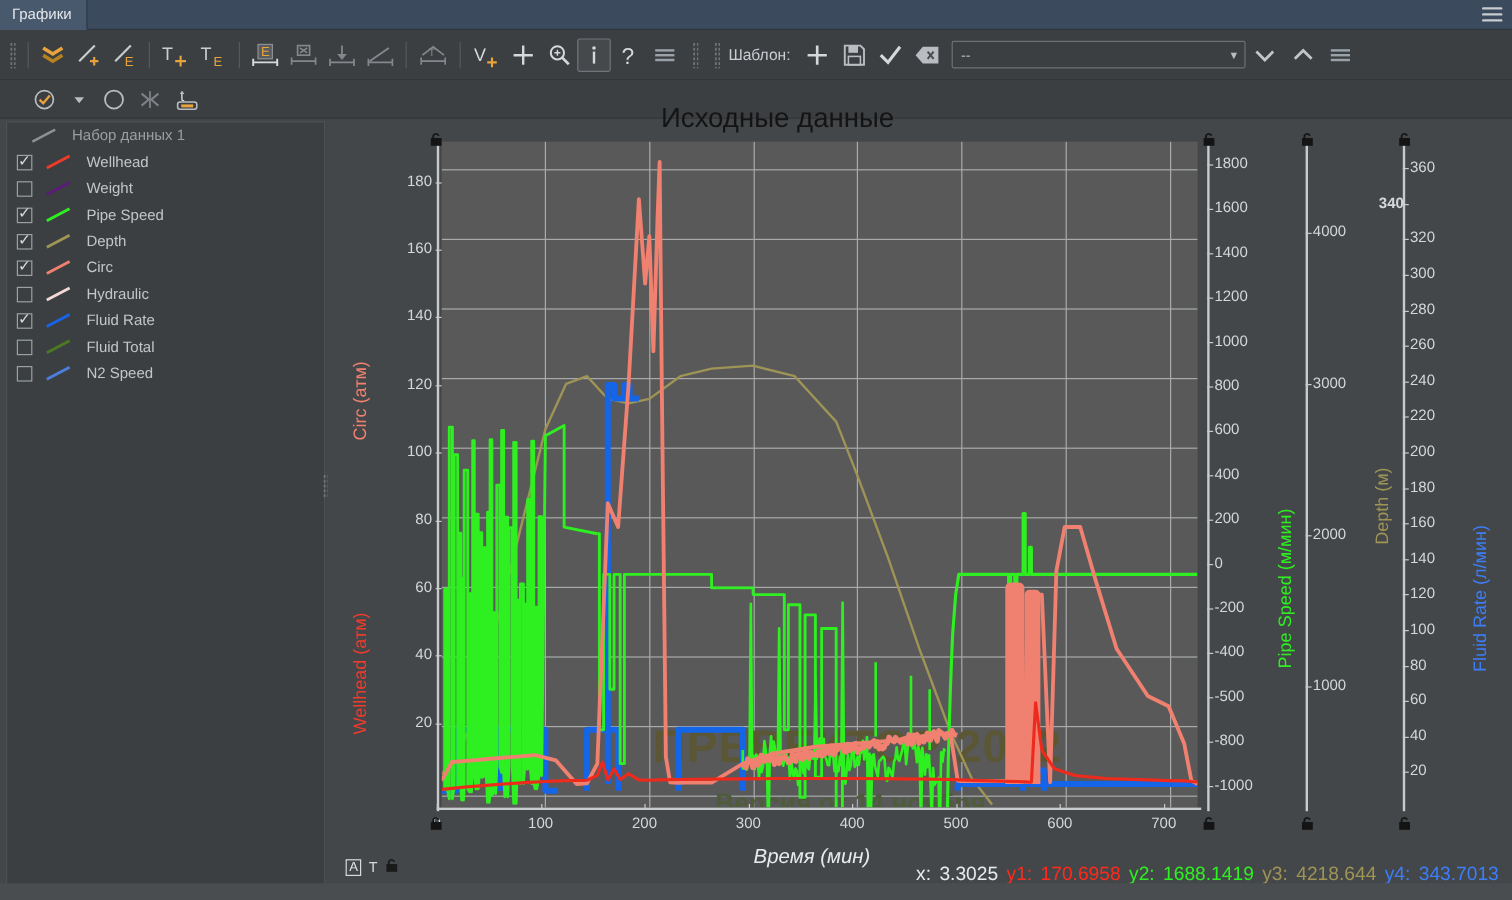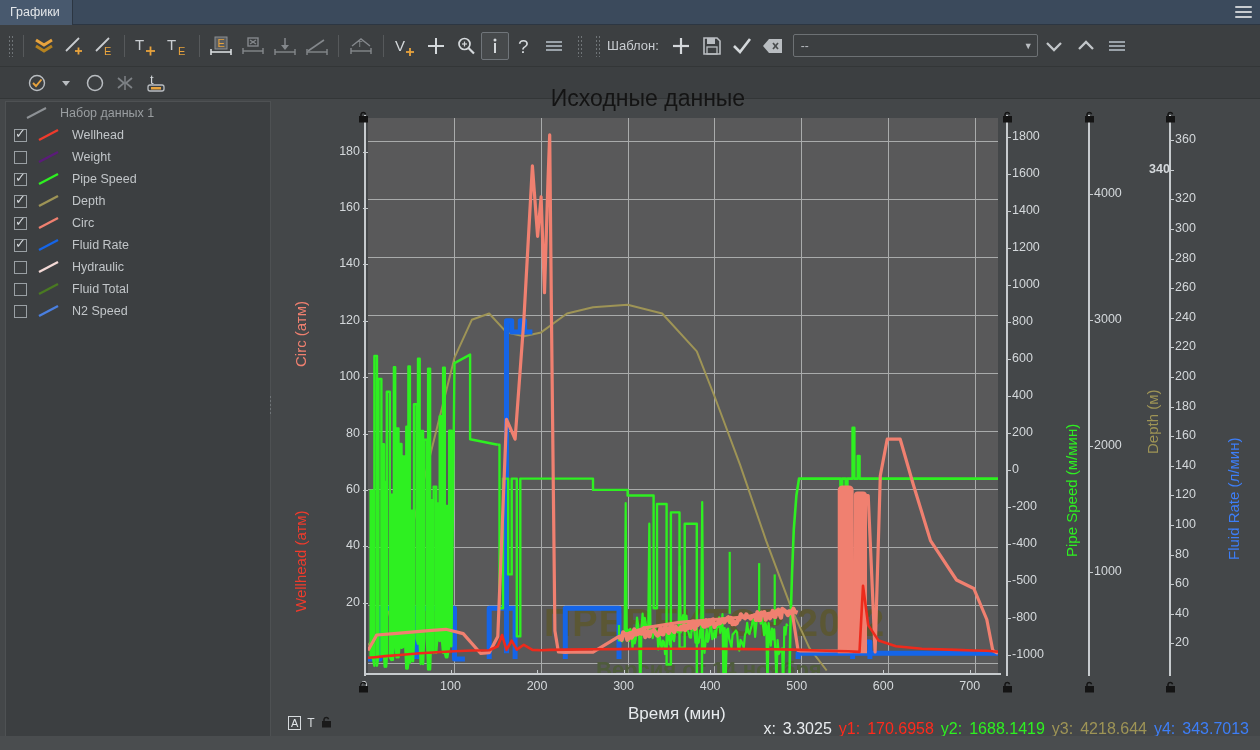--- a/index.html
+++ b/index.html
@@ -447,36 +447,36 @@
         <div class="row">
           <span class="cbox on"></span>
           <span class="swatch">
             <svg width="26" height="14">
               <line x1="3" y1="12" x2="22" y2="2" stroke="#f08070" stroke-width="2.4"></line>
             </svg>
           </span>
           <span>Circ</span>
         </div>
         <div class="row">
+          <span class="cbox"></span>
+          <span class="swatch">
+            <svg width="26" height="14">
+              <line x1="3" y1="12" x2="22" y2="2" stroke="#f3d9d6" stroke-width="2.4"></line>
+            </svg>
+          </span>
+          <span>Hydraulic</span>
+        </div>
+        <div class="row">
           <span class="cbox on"></span>
           <span class="swatch">
             <svg width="26" height="14">
               <line x1="3" y1="12" x2="22" y2="2" stroke="#1565e8" stroke-width="2.4"></line>
             </svg>
           </span>
           <span>Fluid Rate</span>
-        </div>
-        <div class="row">
-          <span class="cbox"></span>
-          <span class="swatch">
-            <svg width="26" height="14">
-              <line x1="3" y1="12" x2="22" y2="2" stroke="#f3d9d6" stroke-width="2.4"></line>
-            </svg>
-          </span>
-          <span>Hydraulic</span>
         </div>
         <div class="row">
           <span class="cbox"></span>
           <span class="swatch">
             <svg width="26" height="14">
               <line x1="3" y1="12" x2="22" y2="2" stroke="#4a7a22" stroke-width="2.4"></line>
             </svg>
           </span>
           <span>Fluid Total</span>
         </div>
@@ -581,21 +581,21 @@
         <div class="tickmark" style="left: 345.615px; top: 588px; width: 1px; height: 5px;"></div>
         <div class="ticklbl" style="left: 412.154px; width: 40px; text-align: center; top: 597px;">400</div>
         <div class="tickmark" style="left: 432.154px; top: 588px; width: 1px; height: 5px;"></div>
         <div class="ticklbl" style="left: 498.692px; width: 40px; text-align: center; top: 597px;">500</div>
         <div class="tickmark" style="left: 518.692px; top: 588px; width: 1px; height: 5px;"></div>
         <div class="ticklbl" style="left: 585.231px; width: 40px; text-align: center; top: 597px;">600</div>
         <div class="tickmark" style="left: 605.231px; top: 588px; width: 1px; height: 5px;"></div>
         <div class="ticklbl" style="left: 671.769px; width: 40px; text-align: center; top: 597px;">700</div>
         <div class="tickmark" style="left: 691.769px; top: 588px; width: 1px; height: 5px;"></div>
       </div>
-    <div class="axlabel" style="left:350px; top:622px; color:#e8ebee; font-size:17px;">Время (мин)</div>
+    <div class="axlabel" style="left:350px; top:622px; color:#e8ebee; font-size:17px;font-style:italic;">Время (мин)</div>
 
     <div class="axline" style="left:728px; top:33px; width:2px; height:561px;"></div>
     <div id="r1-ticks">
         <div class="ticklbl" style="top: 564.5px; left: 734px;">-1000</div>
         <div class="tickmark" style="top: 572.5px; height: 1px; width: 5px; left: 728px;"></div>
         <div class="ticklbl" style="top: 527.5px; left: 734px;">-800</div>
         <div class="tickmark" style="top: 535.5px; height: 1px; width: 5px; left: 728px;"></div>
         <div class="ticklbl" style="top: 490.5px; left: 734px;">-500</div>
         <div class="tickmark" style="top: 498.5px; height: 1px; width: 5px; left: 728px;"></div>
         <div class="ticklbl" style="top: 453.5px; left: 734px;">-400</div>

